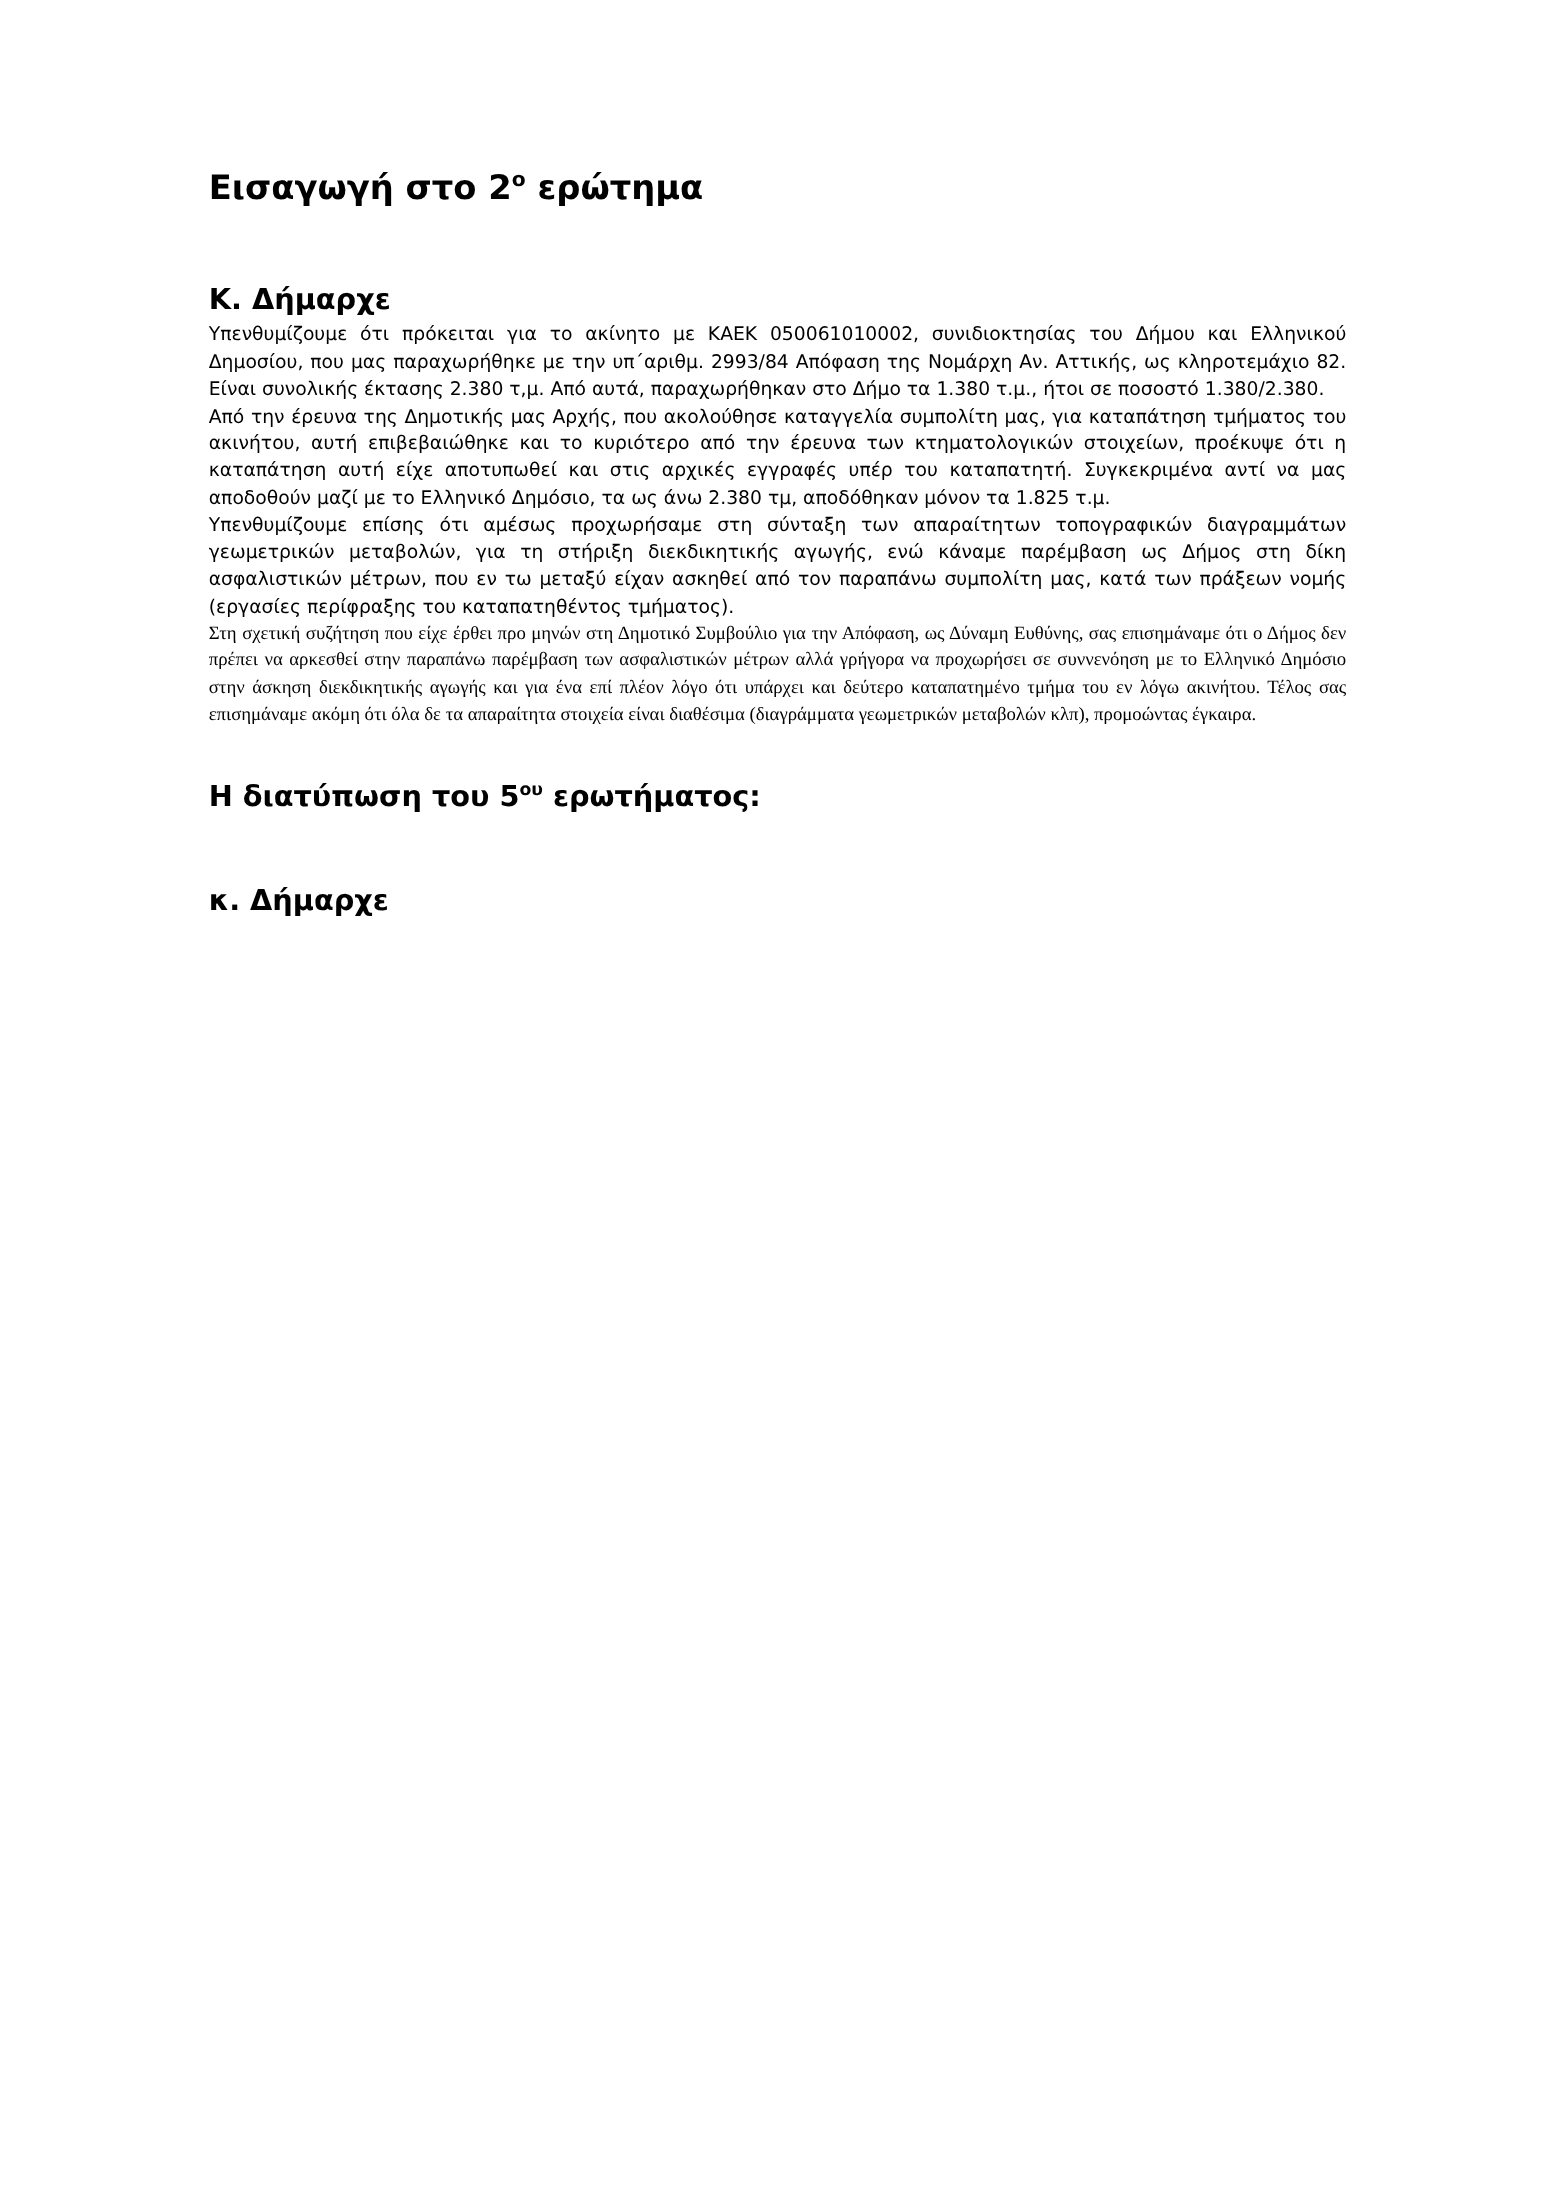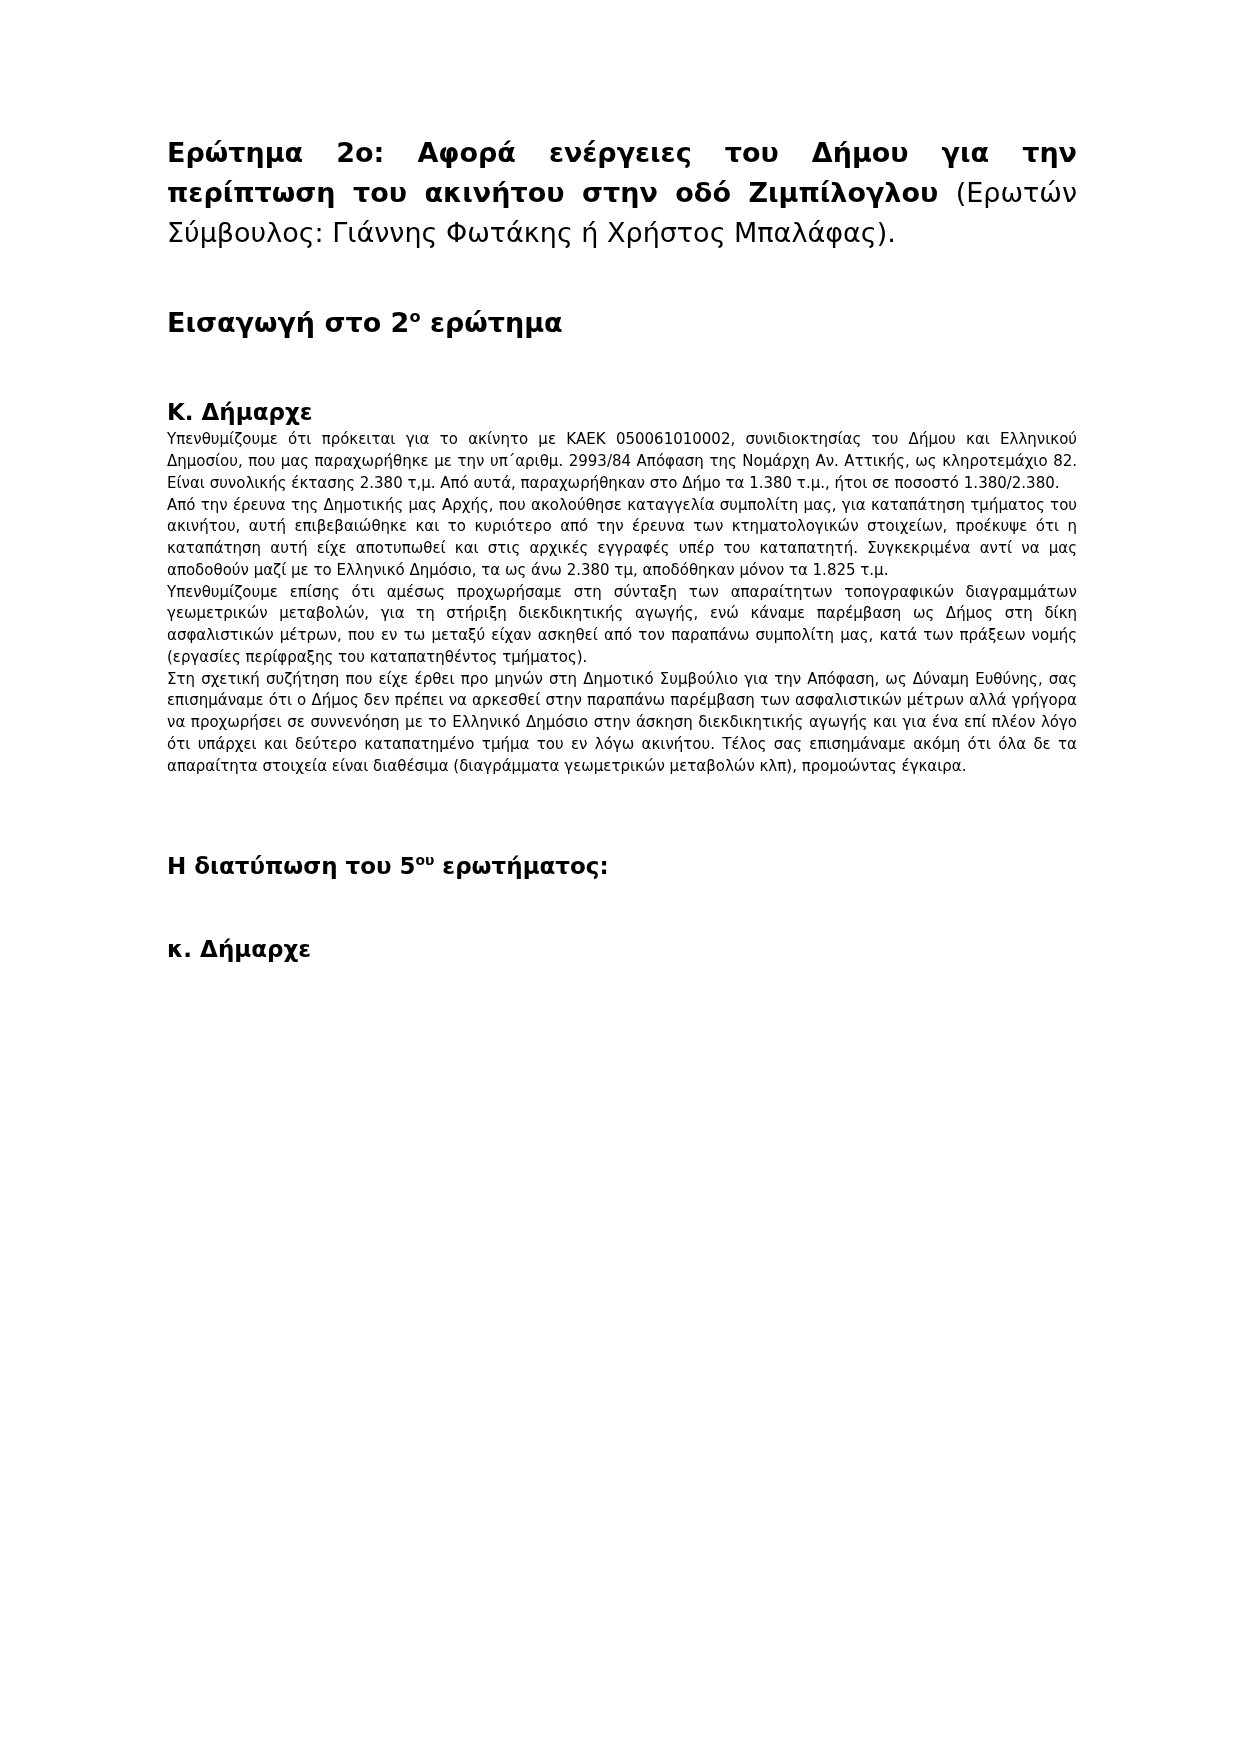--- a/index.html
+++ b/index.html
@@ -47,21 +47,22 @@
     line-height: 1.45;
     margin: 0;
   }
   .body-para {
     font-size: 15px;
     line-height: 1.45;
     text-align: justify;
     margin: 0;
   }
   .body-para.last {
-    margin-bottom: 76px;
+    margin-bottom: 41px;
+    font-family: Liberation Serif, serif;
   }
   .question-heading {
     font-size: 23px;
     font-weight: bold;
     margin: 0 0 54px 0;
   }
   .question-heading sup {
     font-size: 60%;
     line-height: 0;
     text-align: center;
@@ -79,21 +80,20 @@
     line-height: 1.95;
     text-align: justify;
     margin: 0;
   }
 </style>
 </head>
 <body>
 
 <div class="page">
 
-  <h1 class="doc-title"><span class="bold">Ερώτημα 2ο: Αφορά ενέργειες του Δήμου για την περίπτωση του ακινήτου στην οδό Ζιμπίλογλου </span><span>(Ερωτών Σύμβουλος: Γιάννης Φωτάκης ή Χρήστος Μπαλάφας).</span></h1>
 
   <h2 class="section-heading"><span>Εισαγωγή στο 2</span><sup>ο</sup><span> ερώτημα</span></h2>
 
   <p class="salutation">Κ. Δήμαρχε</p>
 
   <p class="body-para">Υπενθυμίζουμε ότι πρόκειται για το ακίνητο με ΚΑΕΚ 050061010002, συνιδιοκτησίας του Δήμου και Ελληνικού Δημοσίου, που μας παραχωρήθηκε με την υπ΄αριθμ. 2993/84 Απόφαση της Νομάρχη Αν. Αττικής, ως κληροτεμάχιο 82. Είναι συνολικής έκτασης 2.380 τ,μ. Από αυτά, παραχωρήθηκαν στο Δήμο τα 1.380 τ.μ., ήτοι σε ποσοστό 1.380/2.380.</p>
 
   <p class="body-para">Από την έρευνα της Δημοτικής μας Αρχής, που ακολούθησε καταγγελία συμπολίτη μας, για καταπάτηση τμήματος του ακινήτου, αυτή επιβεβαιώθηκε και το κυριότερο από την έρευνα των κτηματολογικών στοιχείων, προέκυψε ότι η καταπάτηση αυτή είχε αποτυπωθεί και στις αρχικές εγγραφές υπέρ του καταπατητή. Συγκεκριμένα αντί να μας αποδοθούν μαζί με το Ελληνικό Δημόσιο, τα ως άνω 2.380 τμ, αποδόθηκαν μόνον τα 1.825 τ.μ.</p>
 
   <p class="body-para">Υπενθυμίζουμε επίσης ότι αμέσως προχωρήσαμε στη σύνταξη των απαραίτητων τοπογραφικών διαγραμμάτων γεωμετρικών μεταβολών, για τη στήριξη διεκδικητικής αγωγής, ενώ κάναμε παρέμβαση ως Δήμος στη δίκη ασφαλιστικών μέτρων, που εν τω μεταξύ είχαν ασκηθεί από τον παραπάνω συμπολίτη μας, κατά των πράξεων νομής (εργασίες περίφραξης του καταπατηθέντος τμήματος).</p>

